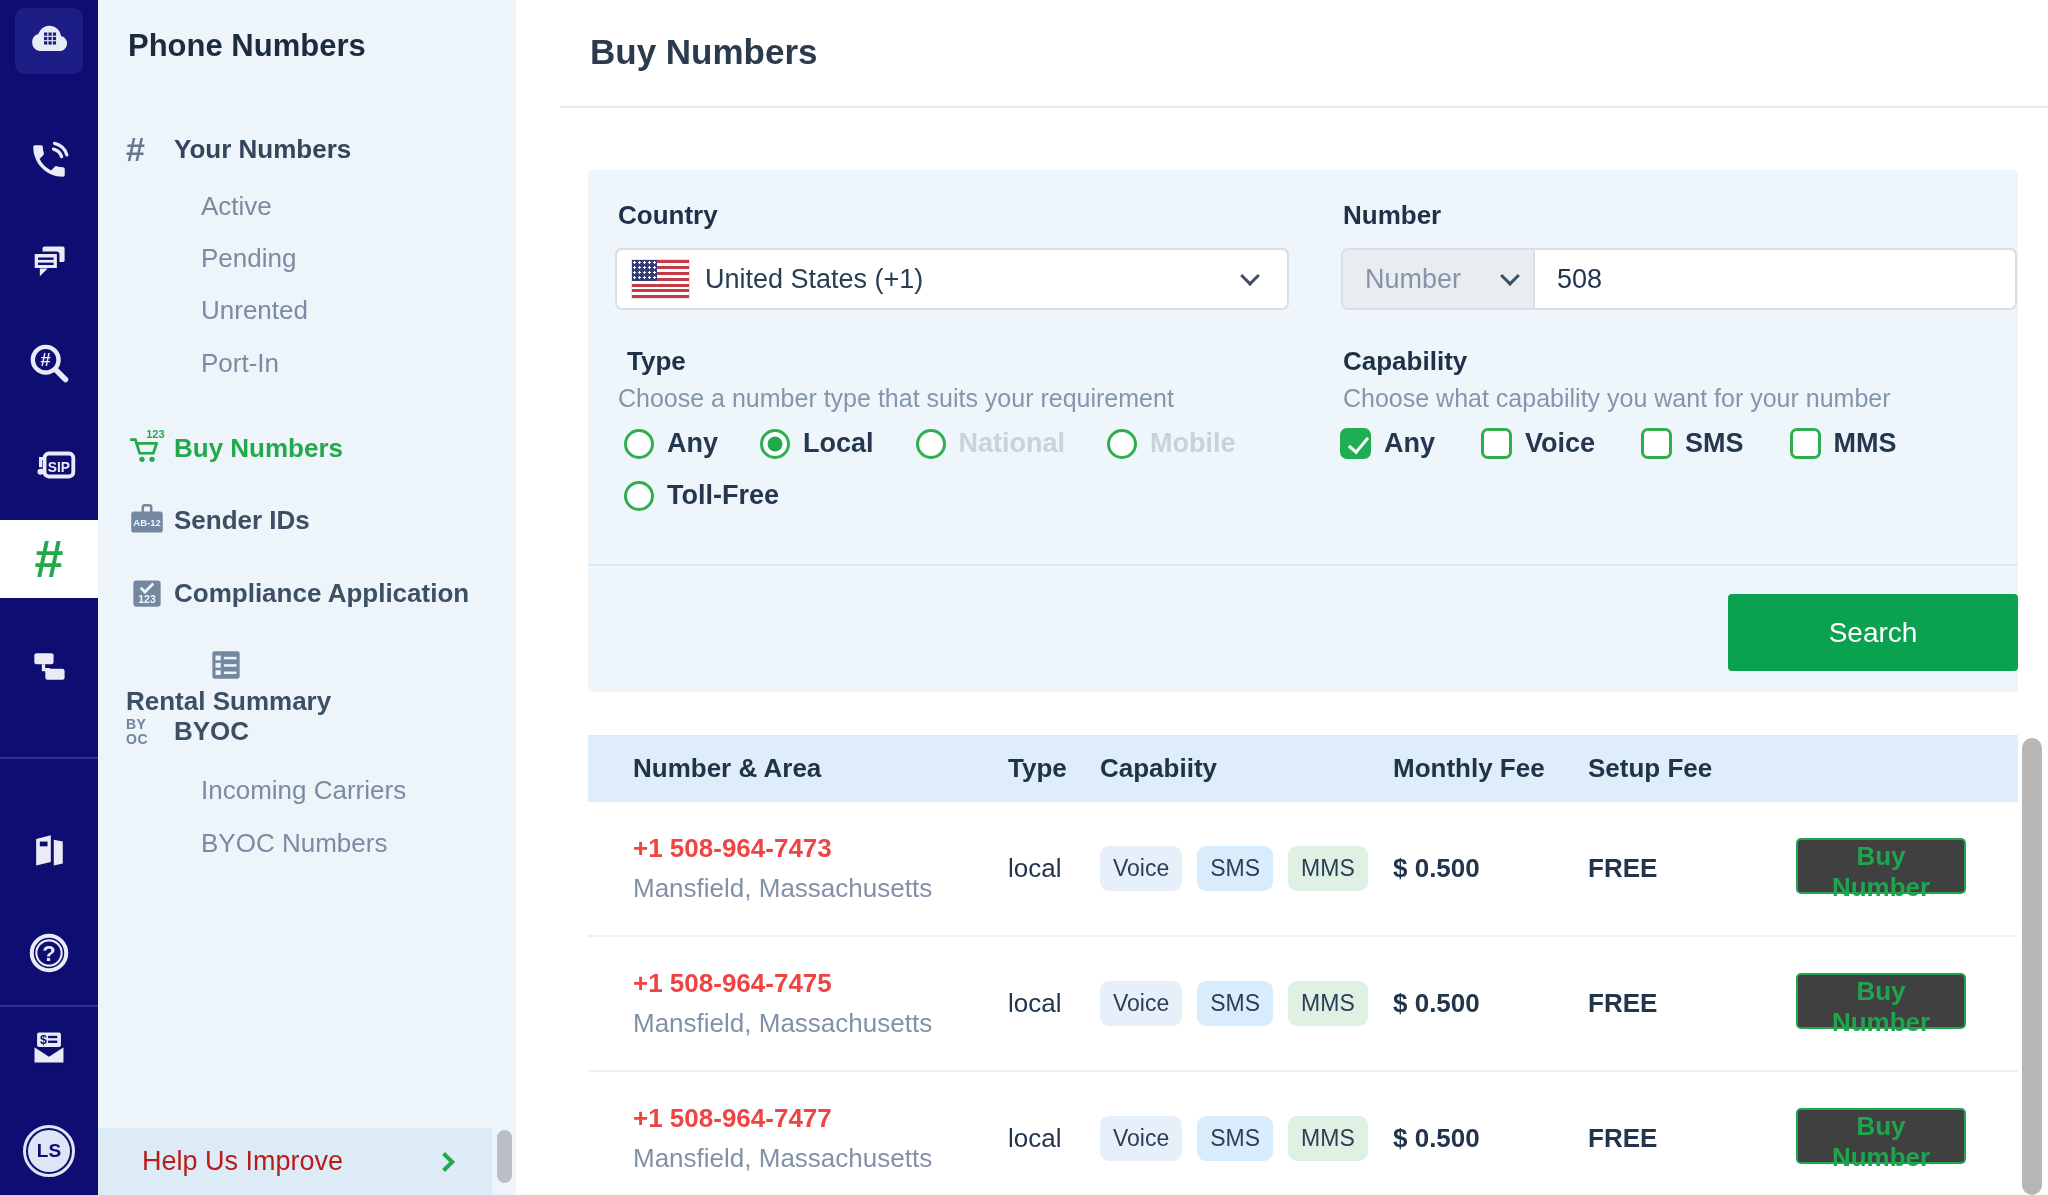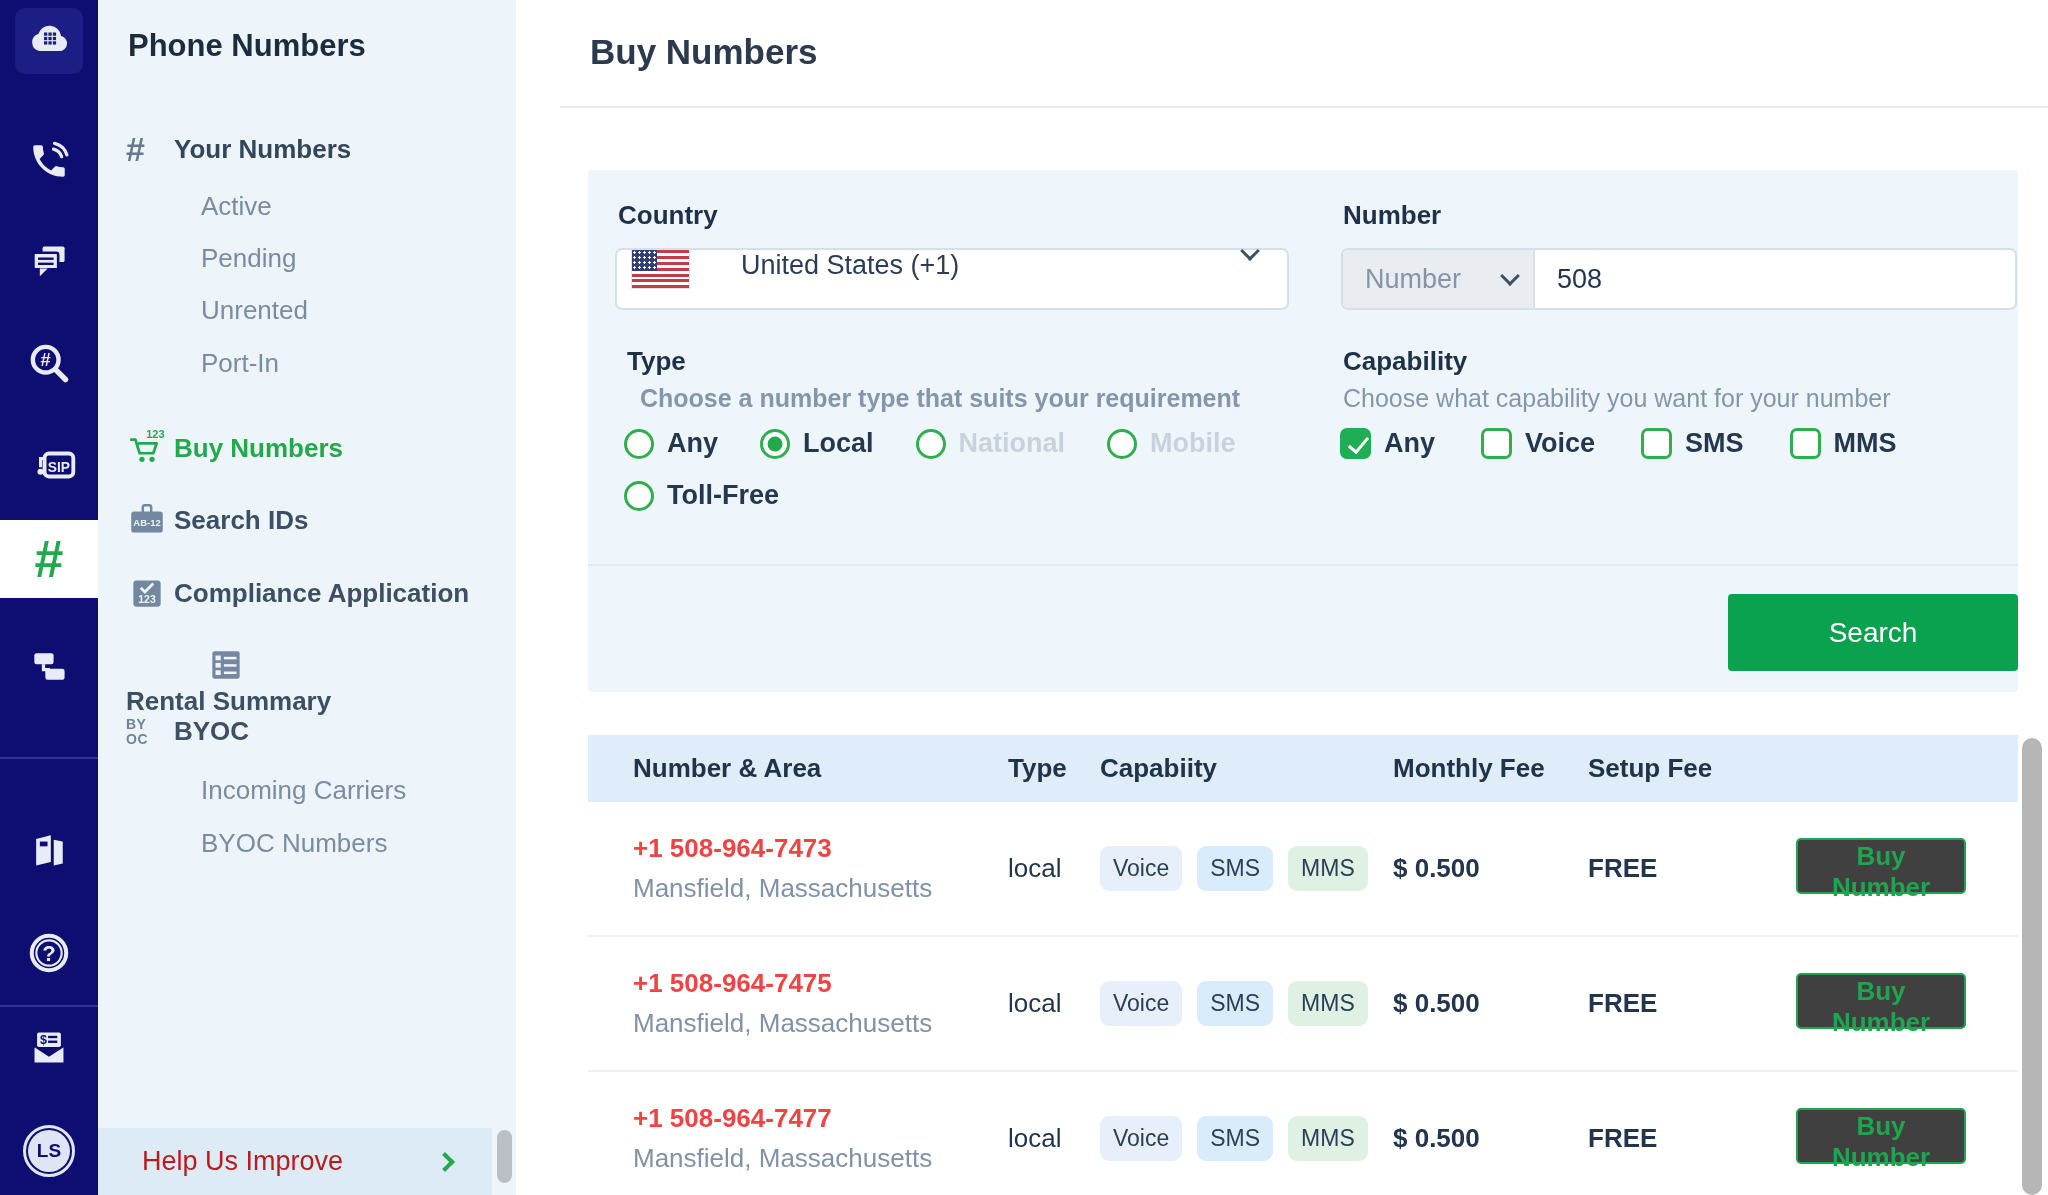--- a/index.html
+++ b/index.html
@@ -42,21 +42,21 @@
 
   
   .main-title{position:absolute;left:590px;top:32px;font-size:35px;font-weight:600;color:#2b3b4d;}
   .title-divider{position:absolute;left:560px;top:106px;width:1488px;height:2px;background:#e7ebef;}
 
   .panel{position:absolute;left:588px;top:170px;width:1430px;height:522px;background:#eef6fb;border-radius:4px;}
   .f-label{position:absolute;font-size:26px;font-weight:700;color:#1e3148;}
   .f-sub{position:absolute;font-size:25px;color:#8596ac;}
 
   .country-select{position:absolute;left:27px;top:78px;width:674px;height:62px;background:#fff;
-                  border:2px solid #d6dee6;border-radius:7px;display:flex;align-items:flex-start;padding-left:15px;cursor:pointer;gap:36px;}
+                  border:2px solid #d6dee6;border-radius:7px;display:flex;align-items:center;padding-left:15px;cursor:pointer;}
   .flag{position:relative;width:57px;height:38px;background:repeating-linear-gradient(180deg,#c43a45 0 2.95px,#ffffff 2.95px 5.9px);
         box-shadow:0 0 0 1px #e2e2e2;}
   .flag:after{content:'';position:absolute;left:0;top:0;width:25px;height:20.5px;background:#333d77;
               background-image:radial-gradient(circle at 2.5px 2.5px,#ffffff 1px,transparent 1.3px);background-size:5px 5px;}
   .country-select .val{margin-left:16px;font-size:27px;color:#2b3d55;}
   .chev-down{width:14px;height:14px;border-right:3px solid #3f5166;border-bottom:3px solid #3f5166;
              transform:rotate(45deg);margin-top:-6px;}
   .country-select .chev-down{margin-left:auto;margin-right:30px;}
 
   .number-group{position:absolute;left:753px;top:78px;width:676px;height:62px;background:#fff;
@@ -263,21 +263,21 @@
     </div>
 
     <div class="sb-item sb-parent" style="top:499px;">
       <span class="ico">
         <svg width="42" height="42" viewBox="0 0 40 40">
           <rect x="16" y="6" width="8" height="8" rx="2" fill="none" stroke="#7487a0" stroke-width="2.4"></rect>
           <rect x="5" y="12" width="30" height="20" rx="2.5" fill="#7487a0"></rect>
           <text x="20" y="26" text-anchor="middle" font-size="9" font-weight="bold" fill="#edf5fa" font-family="Liberation Sans, sans-serif">AB-12</text>
         </svg>
       </span>
-      <span class="lbl">Search IDs</span>
+      <span class="lbl">Sender IDs</span>
     </div>
 
     <div class="sb-item sb-parent" style="top:572px;">
       <span class="ico">
         <svg width="42" height="42" viewBox="0 0 40 40">
           <rect x="7" y="8" width="26" height="25" rx="3" fill="#7487a0"></rect>
           <polyline points="14,15 18,19 26,11" fill="none" stroke="#edf5fa" stroke-width="2.6"></polyline>
           <text x="20" y="29.5" text-anchor="middle" font-size="10" font-weight="bold" fill="#edf5fa" font-family="Liberation Sans, sans-serif">123</text>
         </svg>
       </span>
@@ -334,21 +334,21 @@
     <div class="f-label" style="left:755px;top:30px;">Number</div>
     <div class="number-group">
       <span class="num-seg">
         <span class="sel">Number</span>
         <span class="chev-down"></span>
       </span>
       <input class="num-input" type="text" value="508" style="">
     </div>
 
     <div class="f-label" style="left:39px;top:176px;">Type</div>
-    <div class="f-sub" style="left:52px;top:214px;font-weight:bold;">Choose a number type that suits your requirement</div>
+    <div class="f-sub" style="left:30px;top:214px;">Choose a number type that suits your requirement</div>
     <div class="opt-row" style="left:36px;top:258px;">
       <label class="opt">
         <span class="radio"></span>
         <span class="olbl">Any</span>
       </label>
       <label class="opt">
         <span class="radio checked"></span>
         <span class="olbl">Local</span>
       </label>
       <label class="opt disabled">

